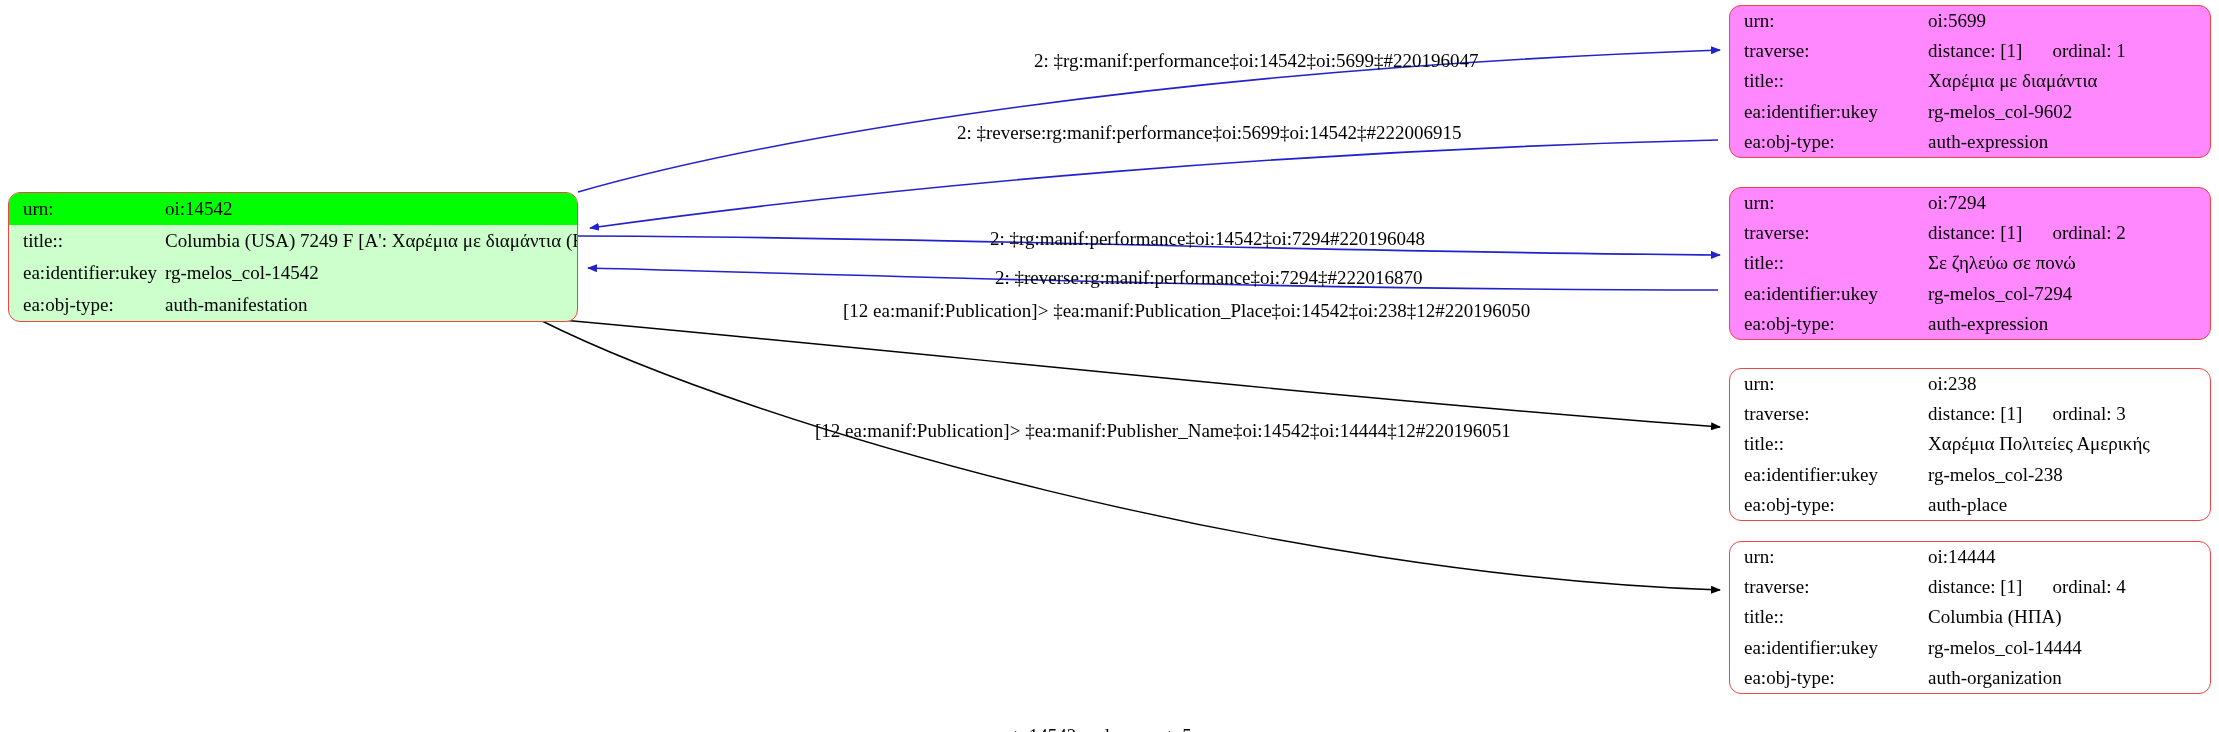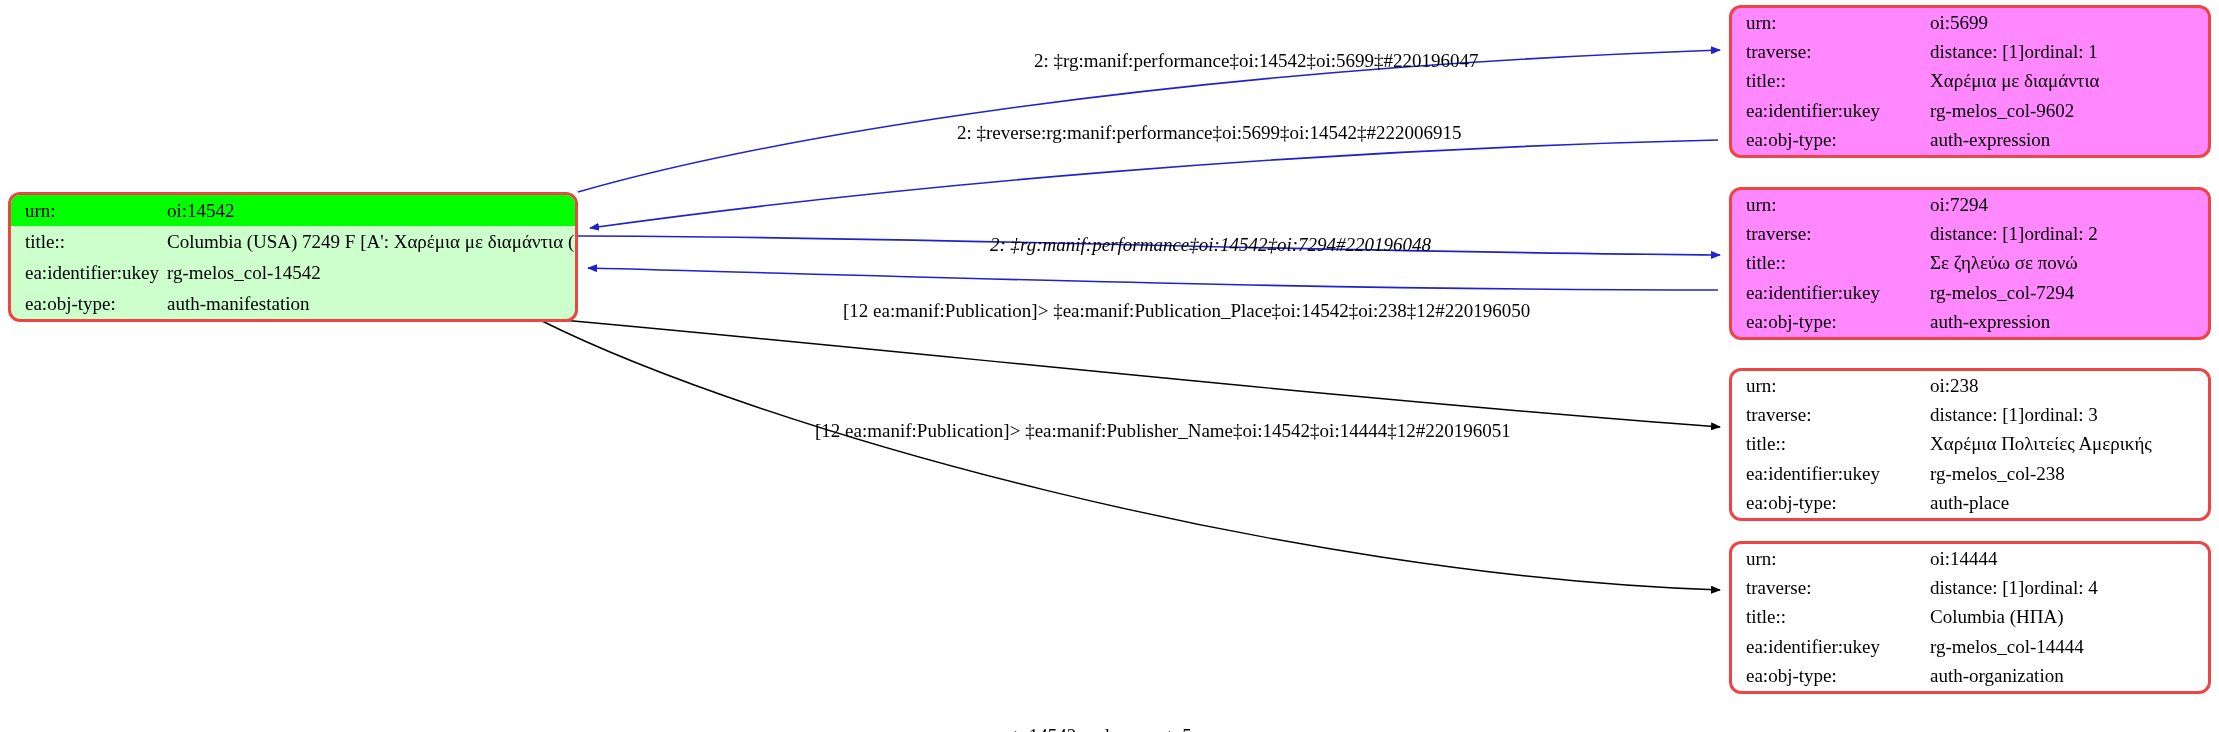--- a/index.html
+++ b/index.html
@@ -6,21 +6,21 @@
   body{
     width:2219px;height:732px;position:relative;overflow:hidden;
     font-family:"Liberation Serif","DejaVu Serif",serif;
     color:#000000;
   }
   #canvas{position:absolute;left:0;top:0;width:2219px;height:732px;}
   svg.edges{position:absolute;left:0;top:0;width:2219px;height:732px;pointer-events:none;}
 
   .node{
     position:absolute;
-    border:3px solid #ef4444;
+    border:1px solid #ef4444;
     border-radius:12px;
     box-sizing:border-box;
     overflow:hidden;
   }
   .node-inner{
     display:table;
     border-collapse:collapse;
     width:100%;
     height:100%;
   }
@@ -42,21 +42,21 @@
   .node-root .cell.key{width:178px;}
 
   
   .node-magenta{background:#ff88ff;}
   .node-magenta .cell.key{width:176px;}
 
   
   .node-white{background:#ffffff;}
   .node-white .cell.key{width:176px;}
 
-  .ordinal{display:inline-block;}
+  .ordinal{display:inline-block;padding-left:30px;}
 
   .edge-label{
     position:absolute;
     font-size:19px;
     line-height:22px;
     white-space:nowrap;
     color:#000000;
     background:transparent;
   }
   .footer{
@@ -211,22 +211,23 @@
         <span class="cell key">ea:obj-type:</span>
         <span class="cell val">auth-organization</span>
       </div>
     </div>
   </div>
 
   <div class="edge-label" style="left:1034px;top:50px;">2: ‡rg:manif:performance‡oi:14542‡oi:5699‡#220196047</div>
 
   <div class="edge-label" style="left:957px;top:122px;">2: ‡reverse:rg:manif:performance‡oi:5699‡oi:14542‡#222006915</div>
 
-  <div class="edge-label" style="left:990px;top:234px;font-style:italic;">2: ‡rg:manif:performance‡oi:14542‡oi:7294#220196048</div>
-
+  <div class="edge-label" style="left:990px;top:228px;">2: ‡rg:manif:performance‡oi:14542‡oi:7294#220196048</div>
+
+  <div class="edge-label" style="left:995px;top:267px;">2: ‡reverse:rg:manif:performance‡oi:7294‡#222016870</div>
 
   <div class="edge-label" style="left:843px;top:300px;">[12 ea:manif:Publication]&gt; ‡ea:manif:Publication_Place‡oi:14542‡oi:238‡12#220196050</div>
 
   <div class="edge-label" style="left:815px;top:420px;">[12 ea:manif:Publication]&gt; ‡ea:manif:Publisher_Name‡oi:14542‡oi:14444‡12#220196051</div>
 
   <div class="footer" style="left:988px;top:725px;">root: 14542 nodes count: 5</div>
 
 </div>
 
 </body></html>

